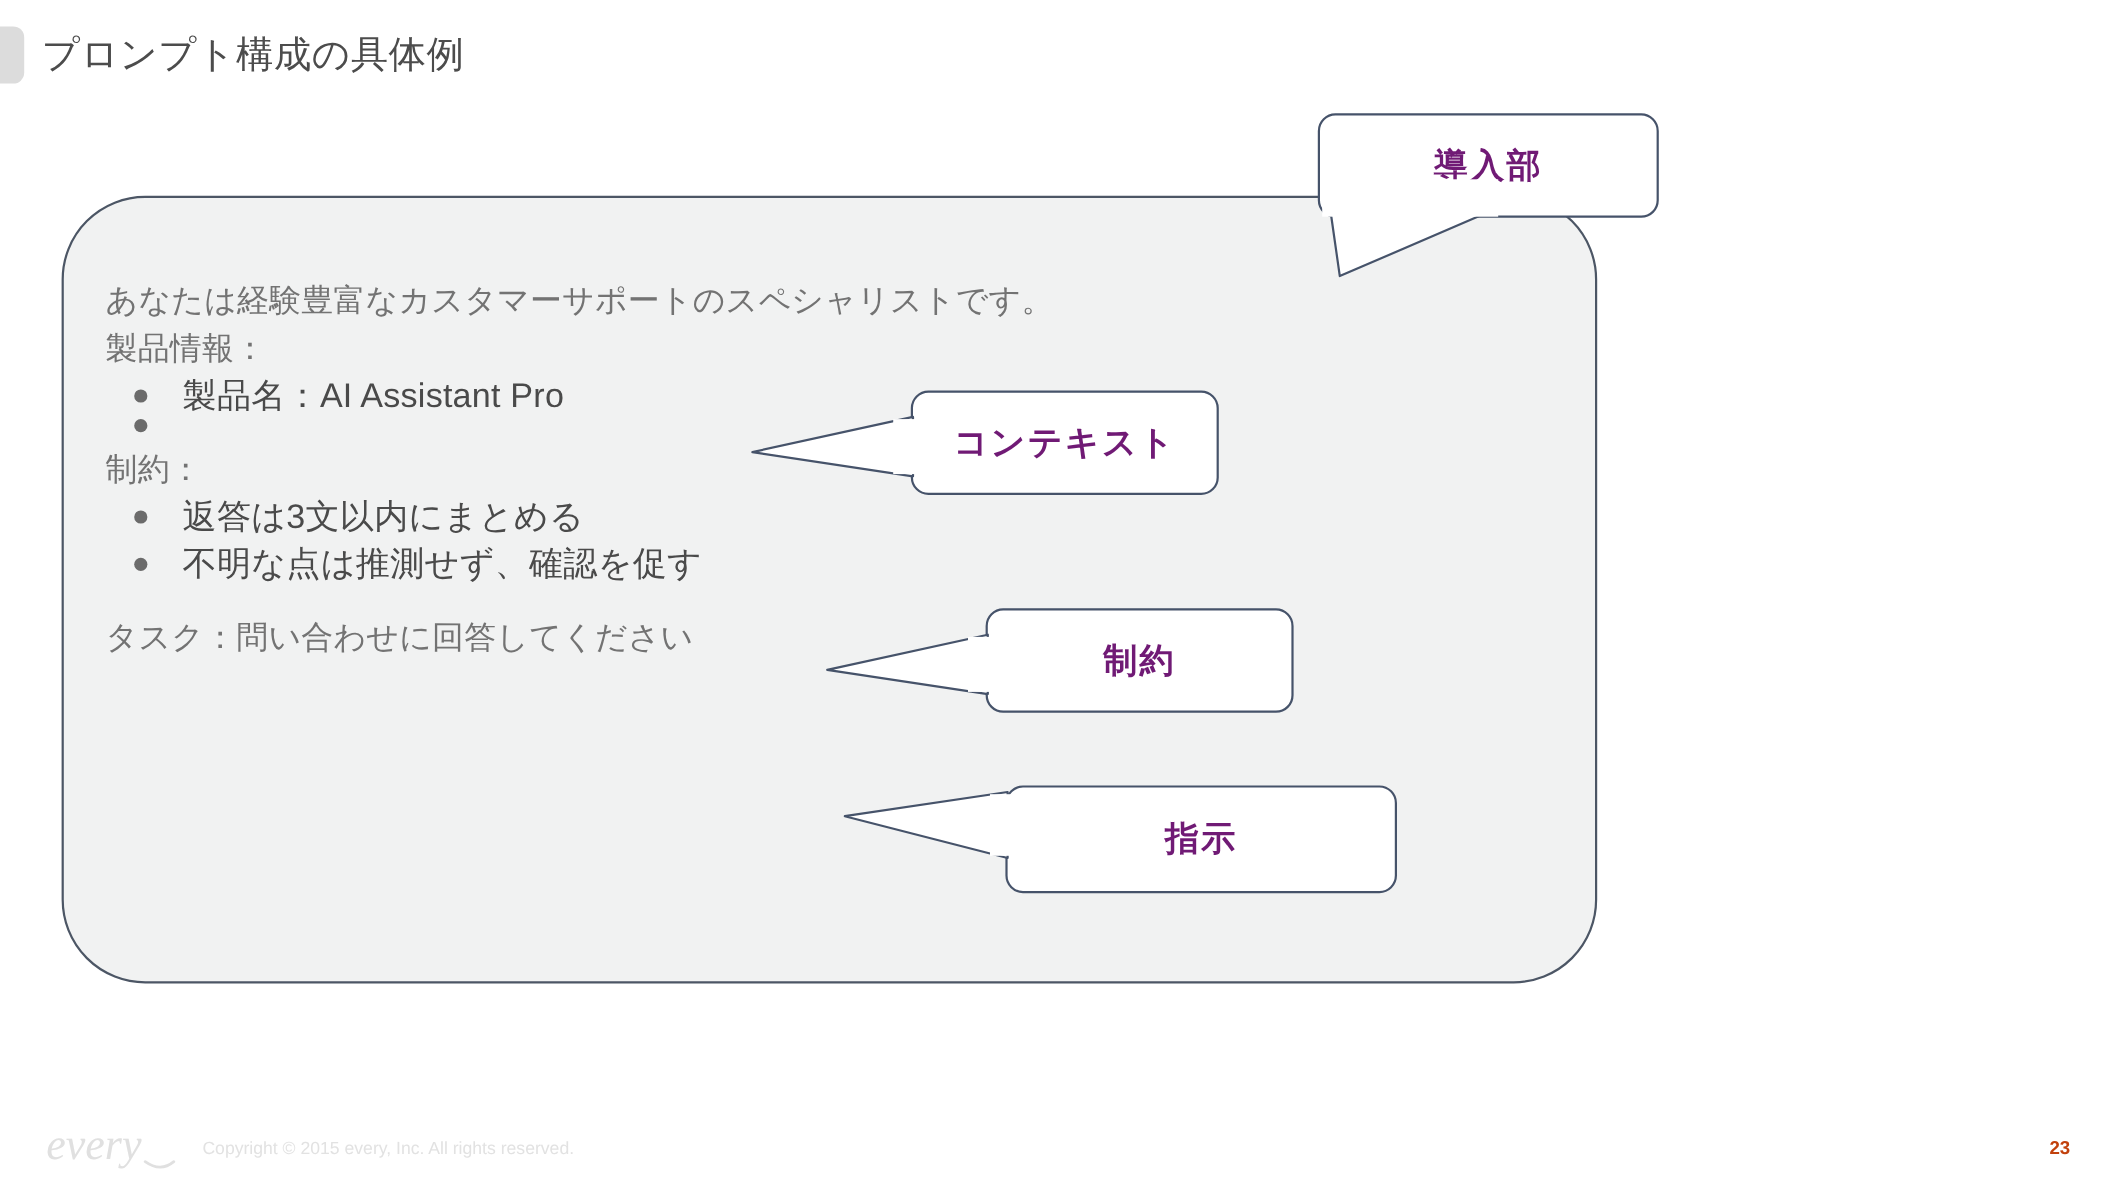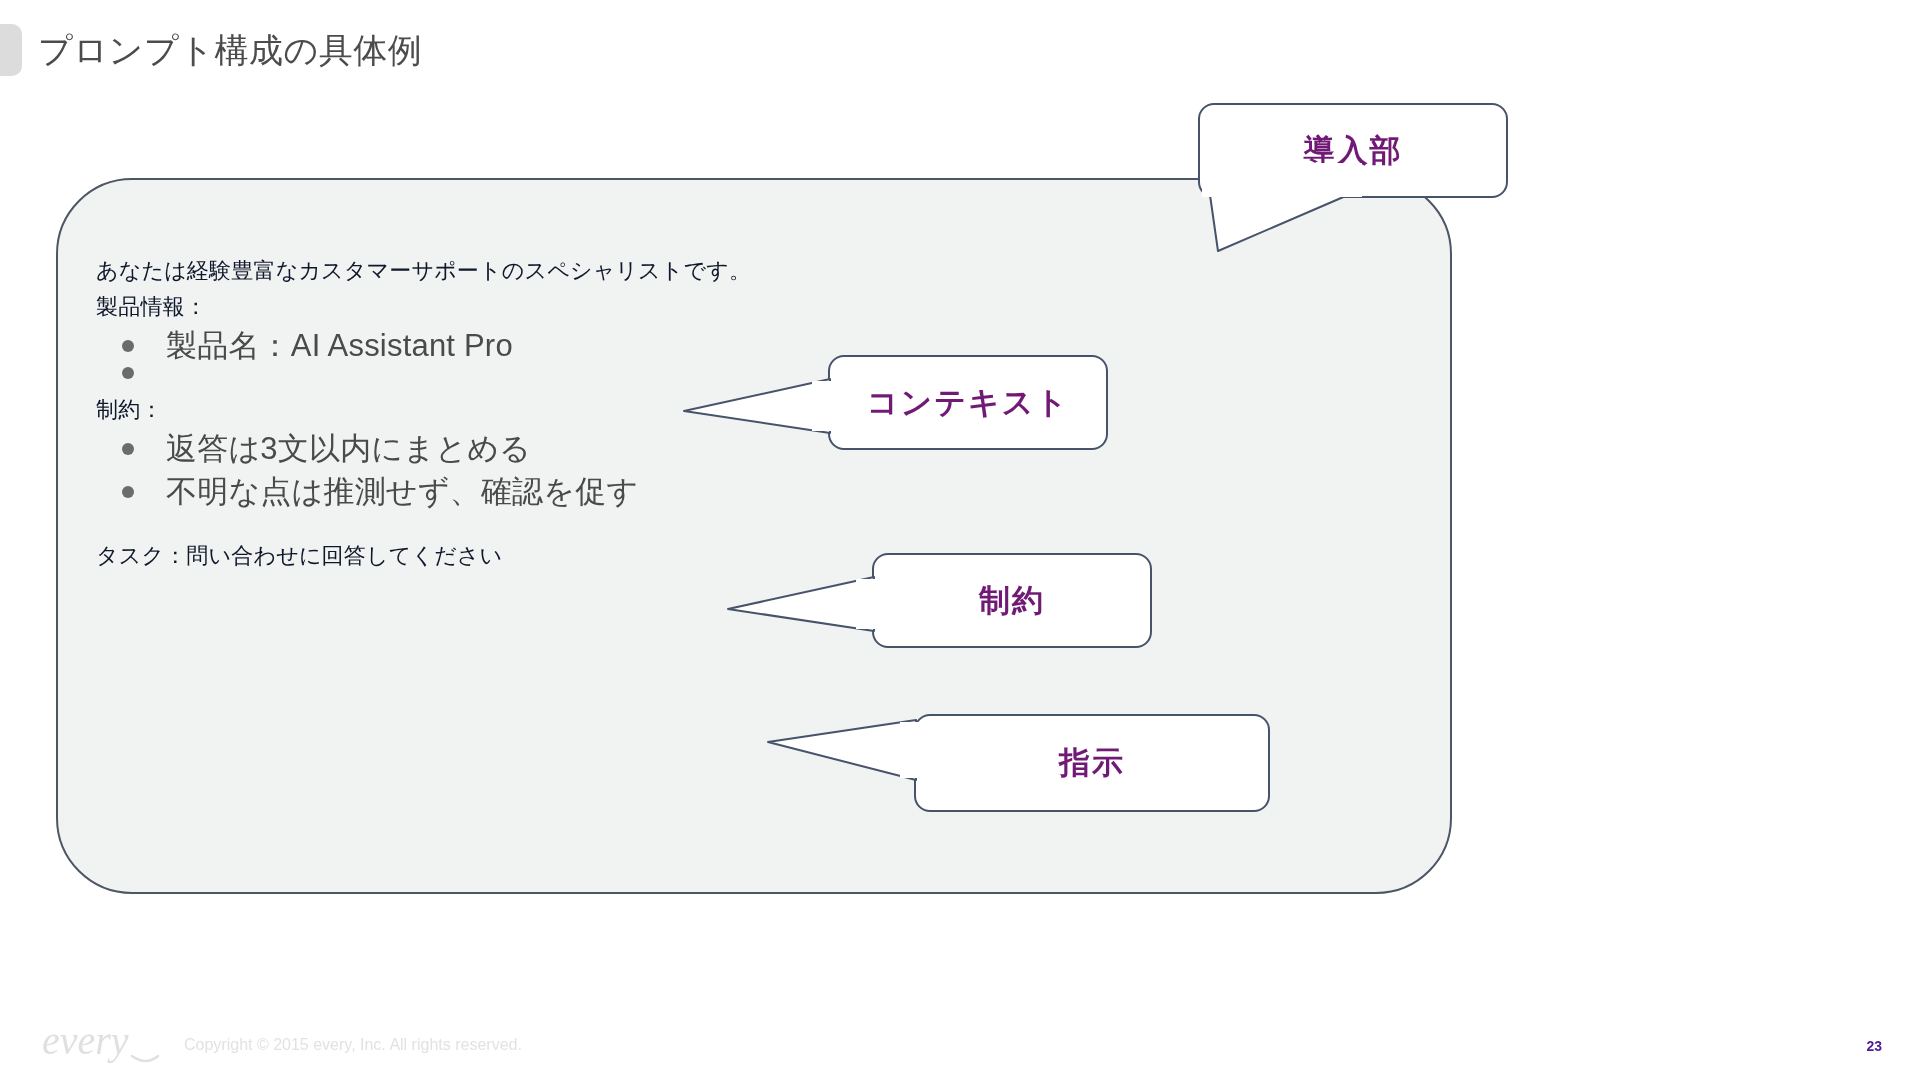--- a/index.html
+++ b/index.html
@@ -58,22 +58,22 @@
   #prompt-body {
     position: absolute;
     left: 96px;
     top: 260px;
     width: 1120px;
     color: #4a4a4a;
     font-size: 31px;
     line-height: 1.0;
   }
   .p-line {
-    font-size: 22px;
-    color: #0f172a;
+    font-size: 29px;
+    color: #737373;
     white-space: nowrap;
     letter-spacing: 0.2px;
   }
   .p-intro { margin-bottom: 14px; }
   .p-head  { margin-bottom: 10px; }
   .p-gap-top { margin-top: 38px; }
   .p-task  { margin-top: 38px; }
 
   ul.p-list {
     list-style: none;
@@ -138,23 +138,23 @@
     left: 184px;
     bottom: 26px;
     font-size: 16px;
     color: #e2e2e2;
     white-space: nowrap;
   }
   #page-number {
     position: absolute;
     right: 38px;
     bottom: 26px;
-    font-size: 14px;
+    font-size: 17px;
     font-weight: bold;
-    color: #4c1d95;
+    color: #c2410c;
   }
 </style>
 </head>
 <body>
 
 <div id="slide">
 
   <div id="title-accent"></div>
   <div id="page-title">プロンプト構成の具体例</div>
 
@@ -188,21 +188,21 @@
   <div class="callout" style="left:752px; top:355px; width:355px; height:80px;">
     <svg width="360" height="120" viewBox="0 0 360 120">
       <polygon points="78,24 78,78 -68,56" fill="#ffffff" stroke="#46536a" stroke-width="2" stroke-linejoin="round"></polygon>
       <rect x="60" y="26" width="40" height="50" fill="#ffffff" stroke="none"></rect>
     </svg>
     <div class="bubble" style="left:76px; top:0; width:280px; height:95px;">
       <span>コンテキスト</span>
     </div>
   </div>
 
-  <div class="callout" style="left:796px; top:553px; width:356px; height:95px;">
+  <div class="callout" style="left:820px; top:553px; width:356px; height:95px;">
     <svg width="360" height="120" viewBox="0 0 360 120">
       <polygon points="78,24 78,78 -68,56" fill="#ffffff" stroke="#46536a" stroke-width="2" stroke-linejoin="round"></polygon>
       <rect x="60" y="26" width="40" height="50" fill="#ffffff" stroke="none"></rect>
     </svg>
     <div class="bubble" style="left:76px; top:0; width:280px; height:95px;">
       <span>制約</span>
     </div>
   </div>
 
   <div class="callout" style="left:828px; top:714px; width:442px; height:98px;">

